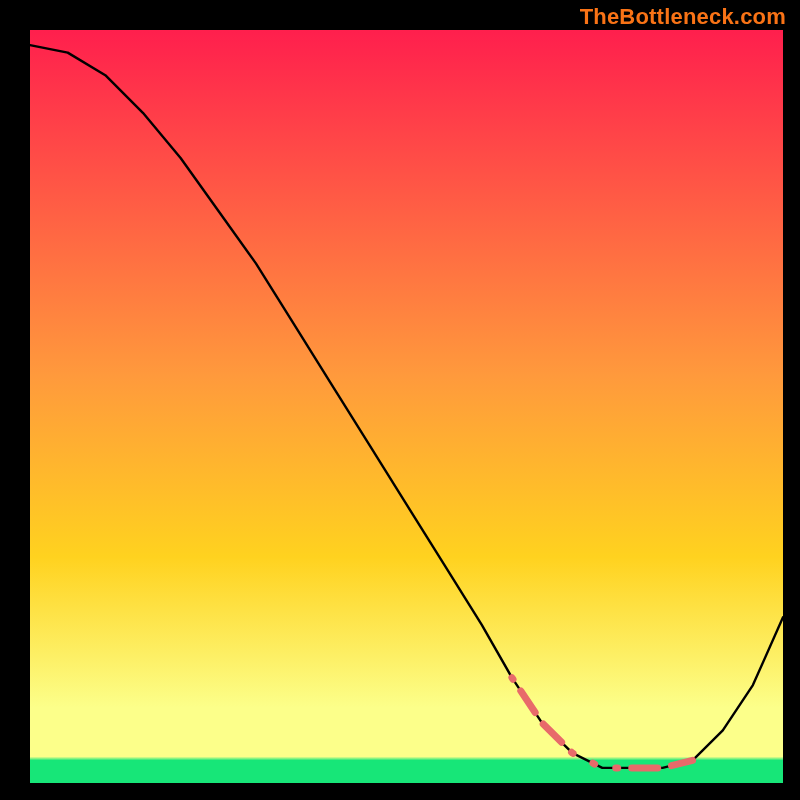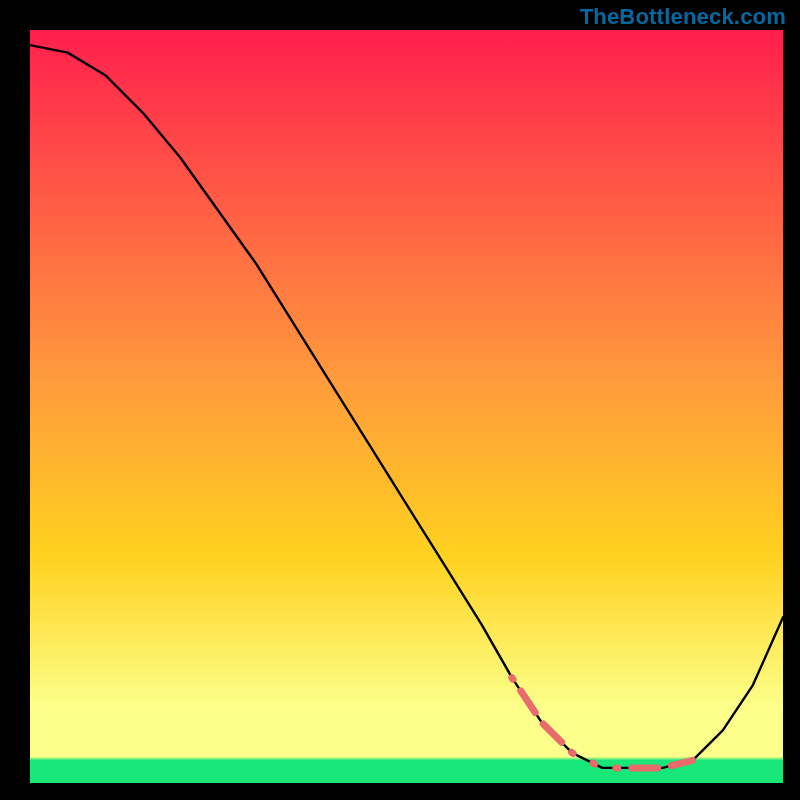--- a/index.html
+++ b/index.html
@@ -13,21 +13,21 @@
   }
   .chart-wrap {
     position: relative;
     width: 800px;
     height: 800px;
   }
   .watermark {
     position: absolute;
     top: 4px;
     right: 14px;
-    color: #0369a1;
+    color: #f97316;
     font-size: 22px;
     font-weight: 600;
     letter-spacing: 0.2px;
     z-index: 20;
   }
   svg {
     position: absolute;
     top: 0;
     left: 0;
   }

